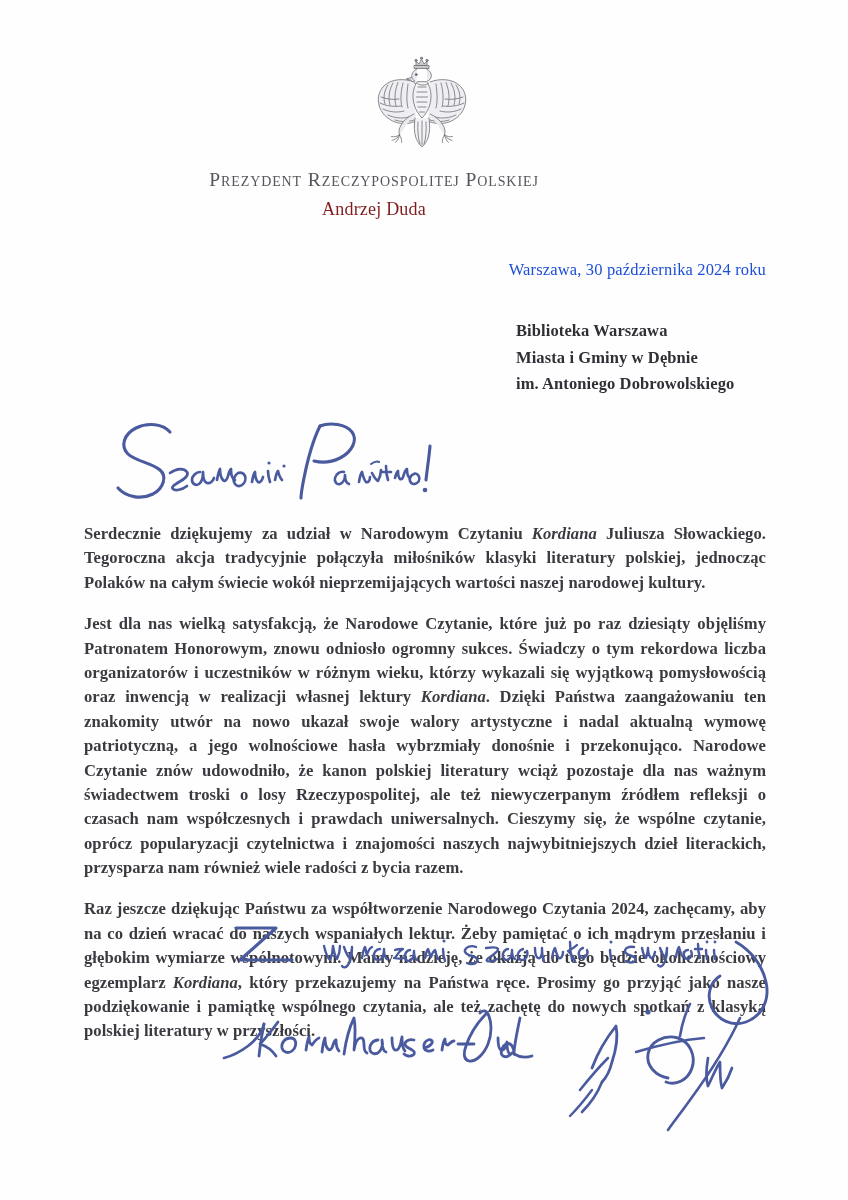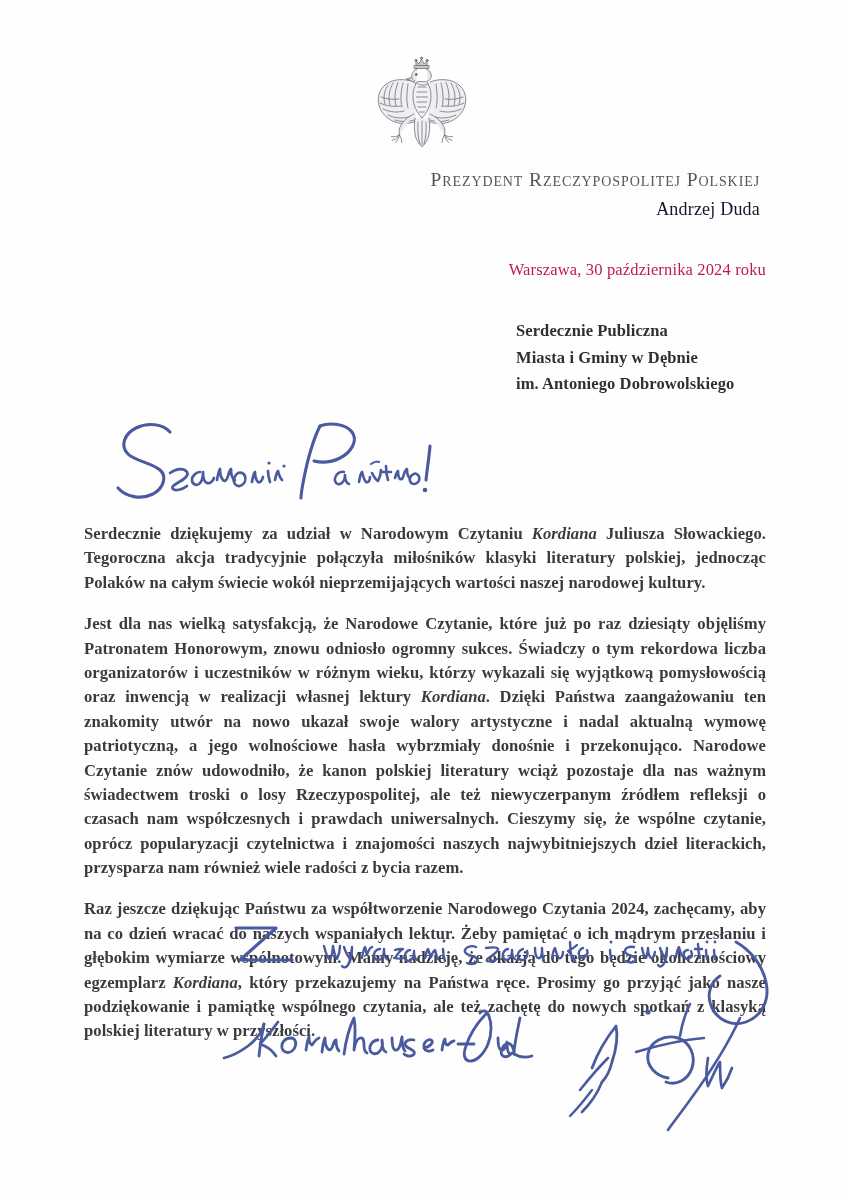--- a/index.html
+++ b/index.html
@@ -30,46 +30,46 @@
   .emblem {
     width: 120px;
     height: 112px;
     display: block;
   }
 
   
   .letterhead {
     position: absolute;
     top: 168px;
-    left: 12px;
+    left: 0;
     width: 748px;
-    text-align: right;
+    text-align: center;
   }
   .lh-title {
     font-size: 19.5px;
     letter-spacing: 0.9px;
     font-variant: small-caps;
     color: #55555b;
     line-height: 1.25;
     white-space: nowrap;
   }
   .lh-name {
     margin-top: 7px;
     font-size: 18px;
-    color: #0f172a;
+    color: #7f1d1d;
     letter-spacing: 0.2px;
   }
 
   
   .placedate {
     position: absolute;
     top: 260px;
     right: 82px;
     font-size: 16.5px;
-    color: #be185d;
+    color: #1d4ed8;
     letter-spacing: 0.15px;
     white-space: nowrap;
   }
 
   
   .addressee {
     position: absolute;
     top: 318px;
     left: 516px;
     font-size: 16.5px;
@@ -186,21 +186,21 @@
   </div>
 
   <div class="letterhead">
     <div class="lh-title">Prezydent Rzeczypospolitej Polskiej</div>
     <div class="lh-name">Andrzej Duda</div>
   </div>
 
   <div class="placedate">Warszawa, 30 października 2024 roku</div>
 
   <div class="addressee">
-    <div>Serdecznie Publiczna</div>
+    <div>Biblioteka Warszawa</div>
     <div>Miasta i Gminy w Dębnie</div>
     <div>im. Antoniego Dobrowolskiego</div>
   </div>
 
   <div class="ink hw-salutation" title="Szanowni Państwo!">
     <svg viewBox="0 0 330 92" aria-hidden="true">
       <g stroke-width="3.1">
 
         <path d="M62 16 C55 8 40 6 28 12 C16 18 12 30 20 38 C27 45 44 47 52 54
                  C59 60 56 72 45 78 C33 84 18 81 10 72"></path>

